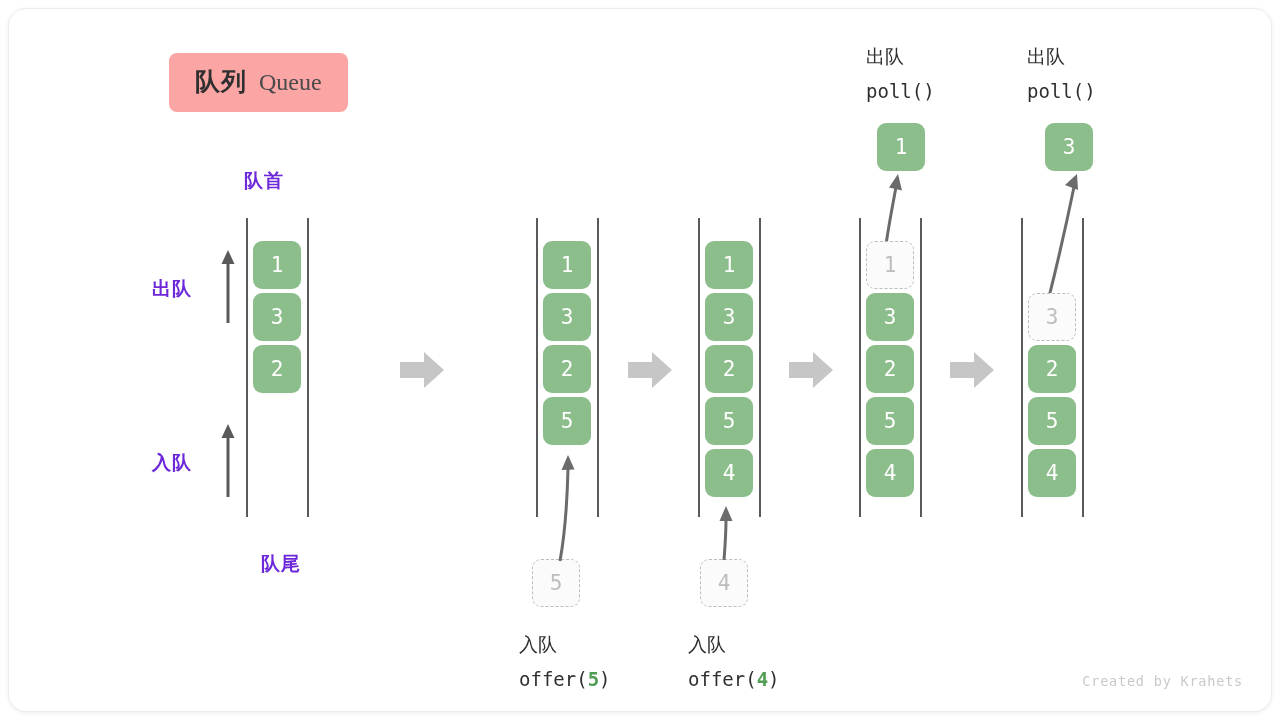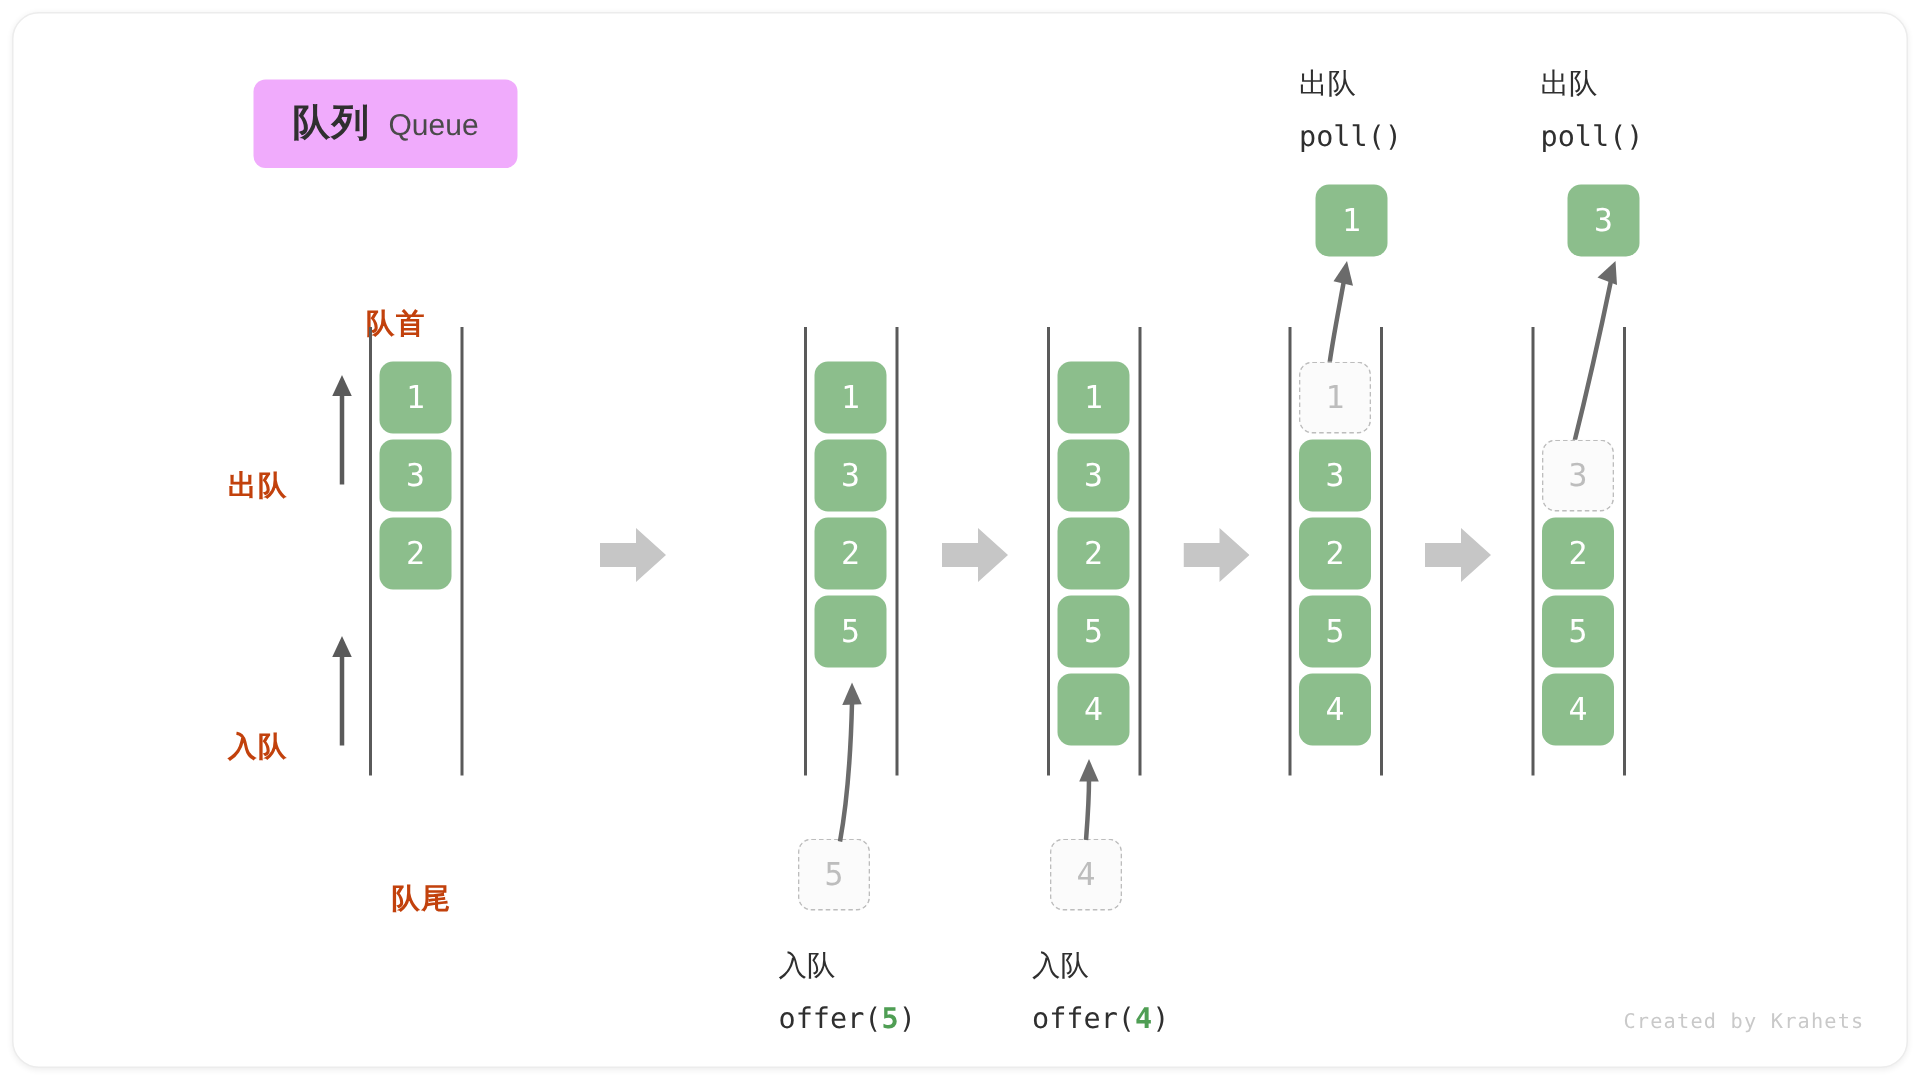--- a/index.html
+++ b/index.html
@@ -24,47 +24,46 @@
     box-shadow: 0 1px 4px rgba(0,0,0,0.07);
     overflow: hidden;
   }
 
   
   #title-badge {
     position: absolute;
     left: 160px;
     top: 44px;
     padding: 12px 26px 14px 26px;
-    background: #f0abfc;
+    background: #fca5a5;
     border-radius: 8px;
     display: flex;
     align-items: baseline;
     gap: 12px;
   }
   #title-badge .cn {
     font-size: 25px;
     font-weight: bold;
     color: #2f2f2f;
     letter-spacing: 1px;
   }
   #title-badge .en {
-    font-family: Liberation Sans, sans-serif;
-    font-size: 20px;
+    font-family: Liberation Serif, serif;
+    font-size: 24px;
     color: #4a4a4a;
   }
 
   
   .cn-bold {
     position: absolute;
     font-size: 19px;
     font-weight: bold;
-    color: #c2410c;
+    color: #6d28d9;
     white-space: nowrap;
     letter-spacing: 1px;
-    margin-top: 35px;
   }
   .op-label {
     position: absolute;
     font-size: 19px;
     color: #2f2f2f;
     white-space: nowrap;
     line-height: 1.85;
     text-align: left;
   }
   .op-label .mono {

